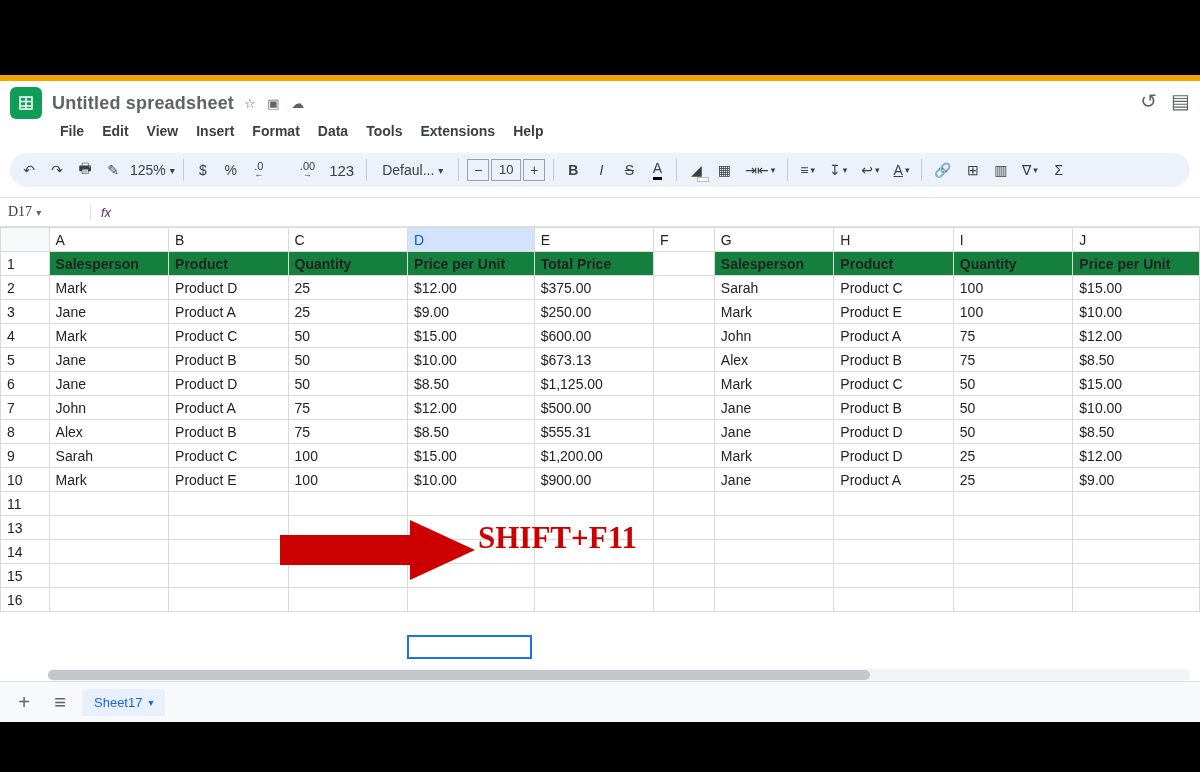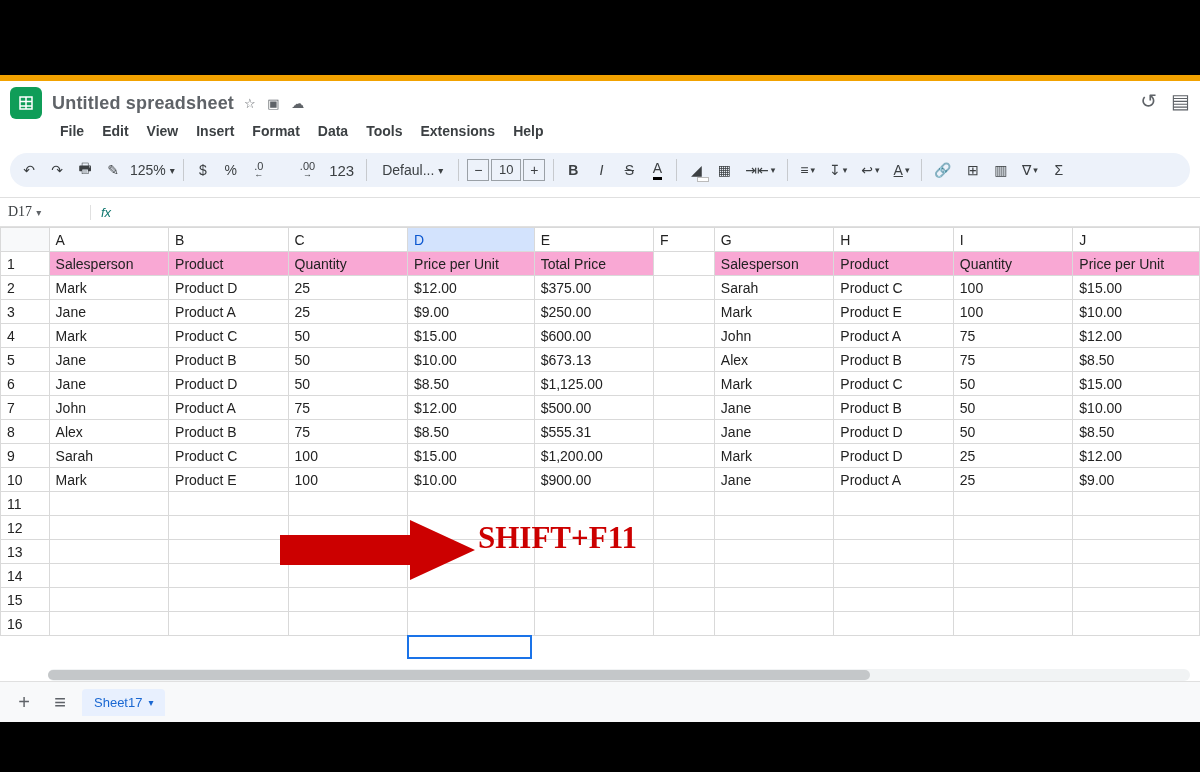--- a/index.html
+++ b/index.html
@@ -28,35 +28,35 @@
   .fs-btn { width:22px; height:22px; border:1px solid #9aa0a6; display:flex; align-items:center; justify-content:center; cursor:pointer; font-size:14px; }
   .fs-val { width:30px; height:22px; border:1px solid #9aa0a6; text-align:center; font-size:13px; line-height:20px; }
   .tool-color-underline { border-bottom:3px solid #000; padding-bottom:1px; }
   .paint-bucket { position:relative; }
   .paint-bucket::after { content:''; position:absolute; right:-2px; bottom:1px; width:10px; height:3px; background:#fff; border:1px solid #bbb; }
 
   
   .namefx { display:flex; align-items:center; border-top:1px solid #e0e0e0; border-bottom:1px solid #e0e0e0; }
   .namebox { width:90px; padding:6px 8px; font-size:14px; color:#3c4043; display:flex; align-items:center; gap:4px;font-family:Liberation Serif, serif; }
   .namebox .caret { font-size:10px; color:#5f6368; }
-  .fx { padding:0 10px; font-style:italic; color:#0f766e; border-left:1px solid #e0e0e0;text-align:center; }
+  .fx { padding:0 10px; font-style:italic; color:#701a75; border-left:1px solid #e0e0e0;text-align:center; }
   .fxinput { flex:1; padding:6px 4px; font-size:14px; }
 
   
   .gridwrap { flex:1; overflow:hidden; position:relative; }
   table.grid { border-collapse:collapse; table-layout:fixed; width:1200px; }
   table.grid th, table.grid td { border:1px solid #d9d9d9; height:24px; padding:2px 6px; font-size:14px; color:#222; text-align:left; overflow:hidden; white-space:nowrap; }
   th.colhdr, th.rowhdr, th.corner { background:#fff; font-weight:normal; text-align:center; color:#5f6368; font-size:12px; position:relative; }
   th.corner { width:48px; background:#f8f9fa; }
   th.colhdr { height:22px; }
   th.rowhdr { width:48px; }
   .col-A { width:118px; } .col-B { width:118px; } .col-C { width:118px; }
   .col-D { width:125px; } .col-E { width:118px; } .col-F { width:60px; }
   .col-G { width:118px; } .col-H { width:118px; } .col-I { width:118px; } .col-J { width:125px; }
-  .hdrcell { background:#f9a8d4; color:#fff; text-align:center; font-weight:normal; }
+  .hdrcell { background:#15803d; color:#fff; text-align:center; font-weight:bold; }
   td.num { text-align:right; }
   .colhdr.sel { background:#d3e3fd; color:#0b57d0; }
 
   
   .arrow-overlay { position:absolute; top:293px; left:280px; pointer-events:none; }
   .shift-text { position:absolute; top:293px; left:478px; font-family:"Times New Roman", serif; font-weight:bold; font-size:31px; color:#cc0000; pointer-events:none; }
 
   
   .hscroll { position:absolute; left:48px; right:10px; bottom:0; height:12px; background:#f1f3f4; border-radius:6px; }
   .hscroll .thumb { position:absolute; left:0; width:72%; height:10px; top:1px; background:#c4c7c9; border-radius:6px; }
@@ -330,33 +330,20 @@
               <td class="col-C "></td>
               <td class="col-D "></td>
               <td class="col-E "></td>
               <td class="col-F "></td>
               <td class="col-G "></td>
               <td class="col-H "></td>
               <td class="col-I "></td>
               <td class="col-J "></td>
             </tr>
             <tr>
-              <th class="rowhdr">12</th>
-              <td class="col-A "></td>
-              <td class="col-B "></td>
-              <td class="col-C "></td>
-              <td class="col-D "></td>
-              <td class="col-E "></td>
-              <td class="col-F "></td>
-              <td class="col-G "></td>
-              <td class="col-H "></td>
-              <td class="col-I "></td>
-              <td class="col-J "></td>
-            </tr>
-            <tr>
               <th class="rowhdr">13</th>
               <td class="col-A "></td>
               <td class="col-B "></td>
               <td class="col-C "></td>
               <td class="col-D "></td>
               <td class="col-E "></td>
               <td class="col-F "></td>
               <td class="col-G "></td>
               <td class="col-H "></td>
               <td class="col-I "></td>

